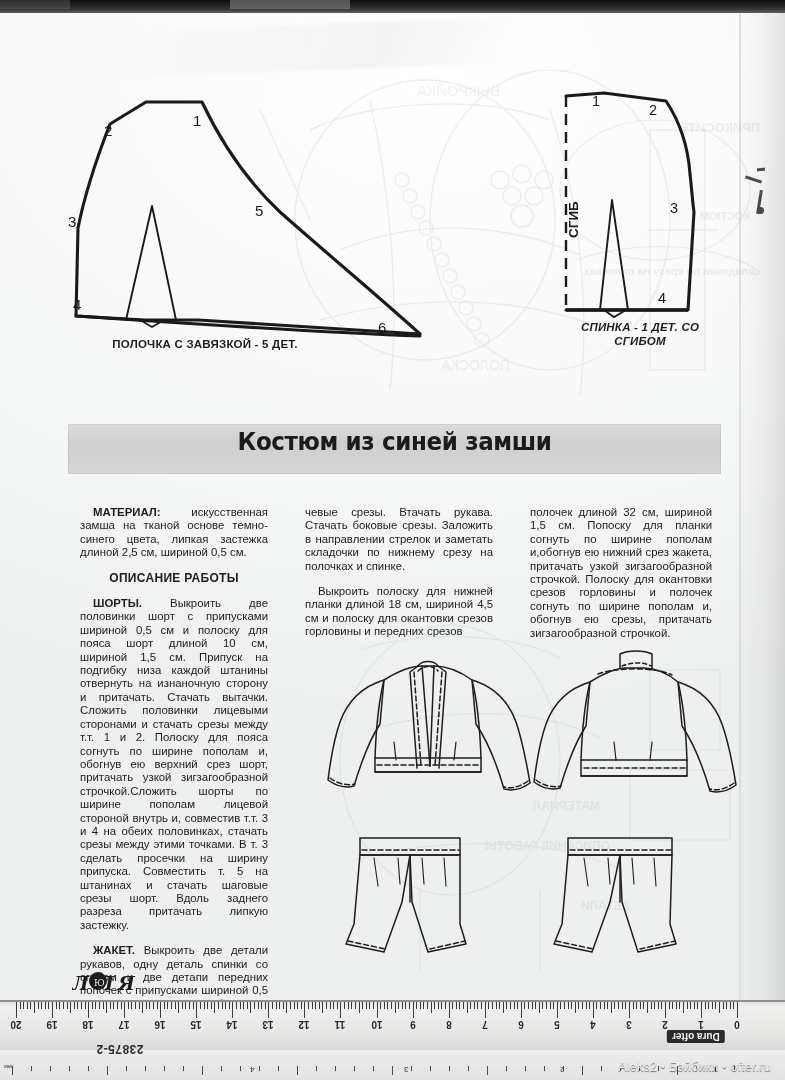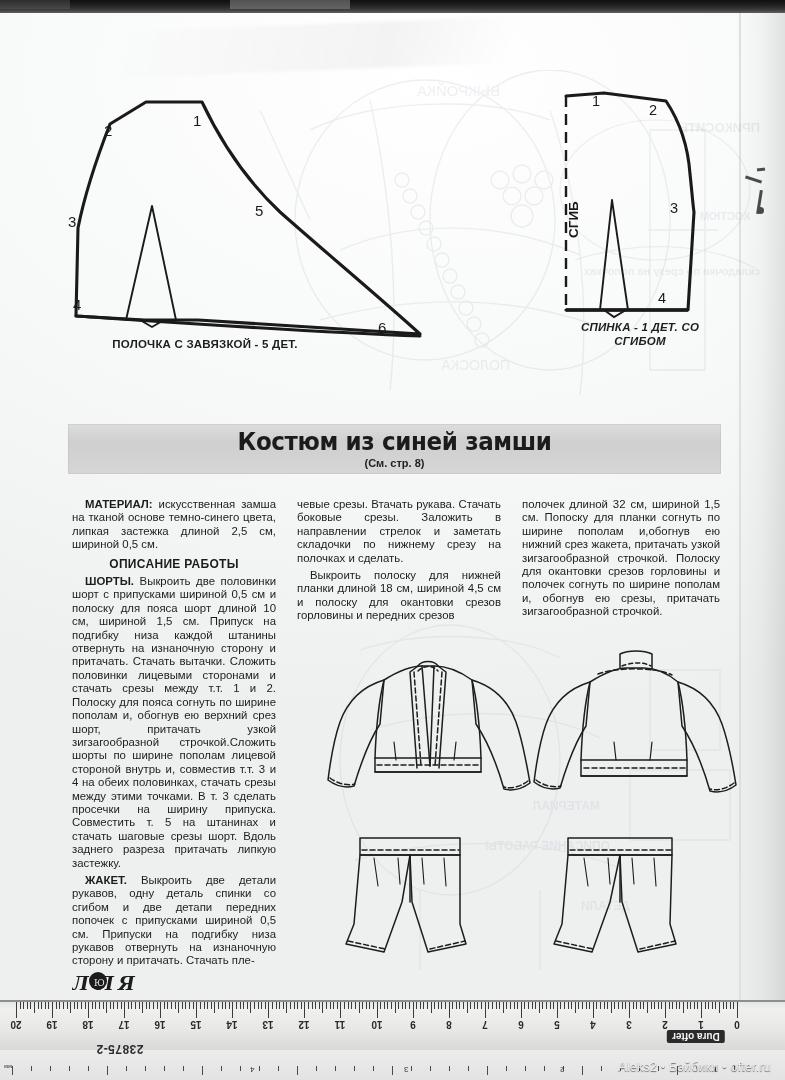--- a/index.html
+++ b/index.html
@@ -86,21 +86,21 @@
 
   
   .col{
     position:absolute;
     font-family:"Liberation Sans",sans-serif;
     font-size:11.4px;line-height:13.4px;
     color:#1c1c1c;
     text-align:justify;
     text-justify:inter-word;
   }
-  .col p{margin:4px;}
+  .col p{margin:12px;}
   .col p.ind{text-indent:13px;}
   .col .hd{
     display:block;text-align:center;font-weight:700;
     font-size:12px;letter-spacing:.3px;margin:6px 0 4px;
   }
   .run{font-weight:700;}
 
   
   .illus{position:absolute;}
   .illus svg{display:block;overflow:visible;}
@@ -301,38 +301,37 @@
       <text x="110" y="215" font-family="Liberation Sans, sans-serif" font-size="14.5" fill="#1a1a1a">4</text>
     </svg>
   </div>
   <div class="pat-caption" style="left:540px;top:320px;width:200px;font-style:italic;">
     <span>СПИНКА - 1 ДЕТ. СО</span><br>
     <span>СГИБОМ</span>
   </div>
 
   <div class="banner">
     <div class="banner-title">Костюм из синей замши</div>
-    <div class="banner-sub">(См. стр. 8)</div>
   </div>
 
   <div class="col" style="left:68px;top:494px;width:212px;">
     <p class="ind">
       <span class="run">МАТЕРИАЛ:</span><span> искусственная замша на тканой основе темно-синего цвета, липкая застежка длиной 2,5 см, шириной 0,5 см.</span>
     </p>
     <span class="hd">ОПИСАНИЕ РАБОТЫ</span>
     <p class="ind">
       <span class="run">ШОРТЫ.</span><span> Выкроить две половинки шорт с припусками шириной 0,5 см и полоску для пояса шорт длиной 10 см, шириной 1,5 см. Припуск на подгибку низа каждой штанины отвернуть на изнаночную сторону и притачать. Стачать вытачки. Сложить половинки лицевыми сторонами и стачать срезы между т.т. 1 и 2. Полоску для пояса согнуть по ширине пополам и, обогнув ею верхний срез шорт, притачать узкой зигзагообразной строчкой.Сложить шорты по ширине пополам лицевой стороной внутрь и, совместив т.т. 3 и 4 на обеих половинках, стачать срезы между этими точками. В т. 3 сделать просечки на ширину припуска. Совместить т. 5 на штанинах и стачать шаговые срезы шорт. Вдоль заднего разреза притачать липкую застежку.</span>
     </p>
     <p class="ind">
       <span class="run">ЖАКЕТ.</span><span> Выкроить две детали рукавов, одну деталь спинки со сгибом и две детапи передних попочек с припусками шириной 0,5 см. Припуски на подгибку низа рукавов отвернуть на изнаночную сторону и притачать. Стачать пле-</span>
     </p>
   </div>
 
   <div class="col" style="left:293px;top:494px;width:212px;">
-    <p>чевые срезы. Втачать рукава. Стачать боковые срезы. Заложить в направлении стрелок и заметать складочки по нижнему срезу на полочках и сделать.</p>
+    <p>чевые срезы. Втачать рукава. Стачать боковые срезы. Заложить в направлении стрелок и заметать складочки по нижнему срезу на полочках и спинке.</p>
     <p class="ind">Выкроить полоску для нижней планки длиной 18 см, шириной 4,5 см и полоску для окантовки срезов горловины и передних срезов</p>
   </div>
 
   <div class="col" style="left:518px;top:494px;width:206px;">
     <p>полочек длиной 32 см, шириной 1,5 см. Попоску для планки согнуть по ширине пополам и,обогнув ею нижний срез жакета, притачать узкой зигзагообразной строчкой. Полоску для окантовки срезов горловины и полочек согнуть по ширине пополам и, обогнув ею срезы, притачать зигзагообразной строчкой.</p>
   </div>
 
   <div class="ghost" style="left:300px;top:610px;width:450px;height:370px;opacity:.09;">
     <svg width="450" height="370" viewBox="0 0 450 370" fill="none" stroke="currentColor" stroke-width="1.3">
       <ellipse cx="150" cy="150" rx="110" ry="135"></ellipse>

